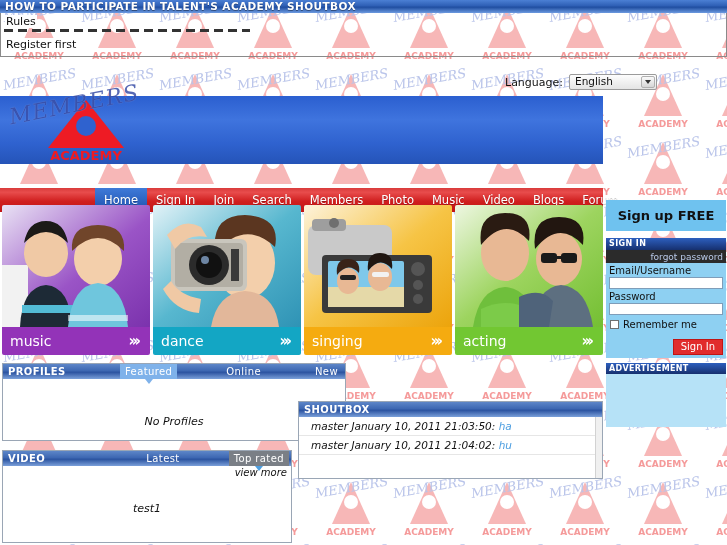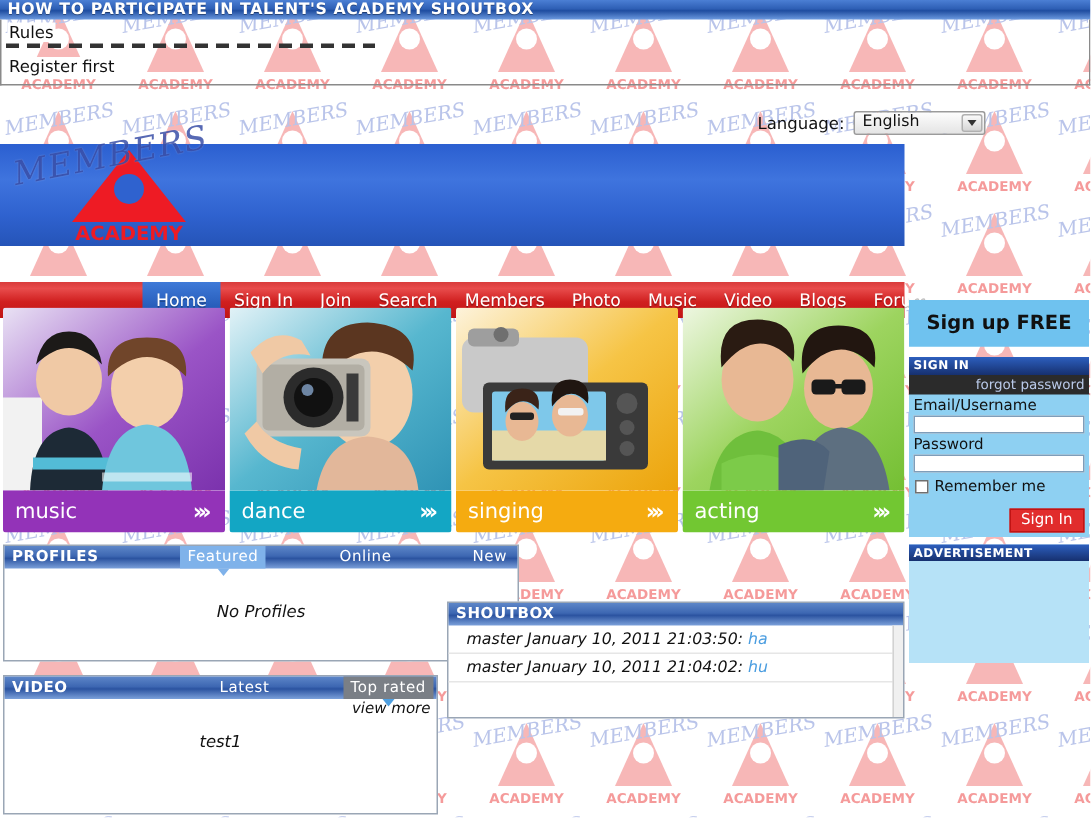--- a/index.html
+++ b/index.html
@@ -108,21 +108,21 @@
   .fldinput{
     margin:0 3px;height:12px;background:#fff;border:1px solid #7f9db9;box-sizing:border-box;
   }
   .remember{display:flex;align-items:center;gap:4px;padding:4px 0 0 4px;font-size:10px;color:#111;}
   .cbox{width:9px;height:9px;background:#fff;border:1px solid #6f6f6f;box-sizing:border-box;}
   .signinbtn{
     position:absolute;right:3px;bottom:3px;background:#e12c2c;color:#fff;
     font-size:10px;padding:1px 7px 2px 7px;border:1px solid #c01414;
   }
 
-  .adbox{position:absolute;left:606px;top:363px;width:120px;height:79px;z-index:6;background:#b6e2f7;}
+  .adbox{position:absolute;left:606px;top:363px;width:120px;height:64px;z-index:6;background:#b6e2f7;}
   .adhead{
     height:11px;background:linear-gradient(to bottom,#2d5fbe,#16306f);
     color:#fff;font-size:8px;font-weight:bold;letter-spacing:.3px;
     line-height:11px;padding-left:3px;box-sizing:border-box;
   }
 
   
   .panel{position:absolute;z-index:5;background:#fff;border:1px solid #9aa6b5;box-sizing:border-box;}
   .phead{
     height:15px;position:relative;
@@ -134,21 +134,21 @@
   .ptab{display:flex;align-items:center;padding:0 5px;font-size:10px;color:#fff;font-weight:normal;position:relative;}
   .ptab.active-blue{background:#7fb2ea;color:#fff;}
   .ptab.active-gray{background:#7a7f86;color:#fff;align-items:flex-end;}
   .ptab.active-blue .pointer,.ptab.active-gray .pointer{
     position:absolute;left:50%;bottom:-5px;margin-left:-4px;width:0;height:0;
     border-left:4px solid transparent;border-right:4px solid transparent;
   }
   .ptab.active-blue .pointer{border-top:5px solid #7fb2ea;}
   .ptab.active-gray .pointer{border-top:5px solid #4e9fe0;}
   .pbody{position:relative;height:calc(100% - 15px);font-style:italic;}
-  .centered{text-align:center;padding-top:22px;font-size:11px;color:#111;}
+  .centered{text-align:center;padding-top:36px;font-size:11px;color:#111;}
   .viewmore{position:absolute;right:4px;top:1px;font-size:10px;color:#111;}
 
   .shoutrow{
     font-size:10.5px;color:#111;padding:3px 0 3px 12px;
     border-bottom:1px solid #e6e6e6;white-space:nowrap;
   }
   .shoutrow .msg{color:#4a9de0;}
   .sbscroll{position:absolute;right:0;top:0;width:6px;height:100%;background:#f0f0f0;border-left:1px solid #d2d2d2;}
 </style>
 </head>

